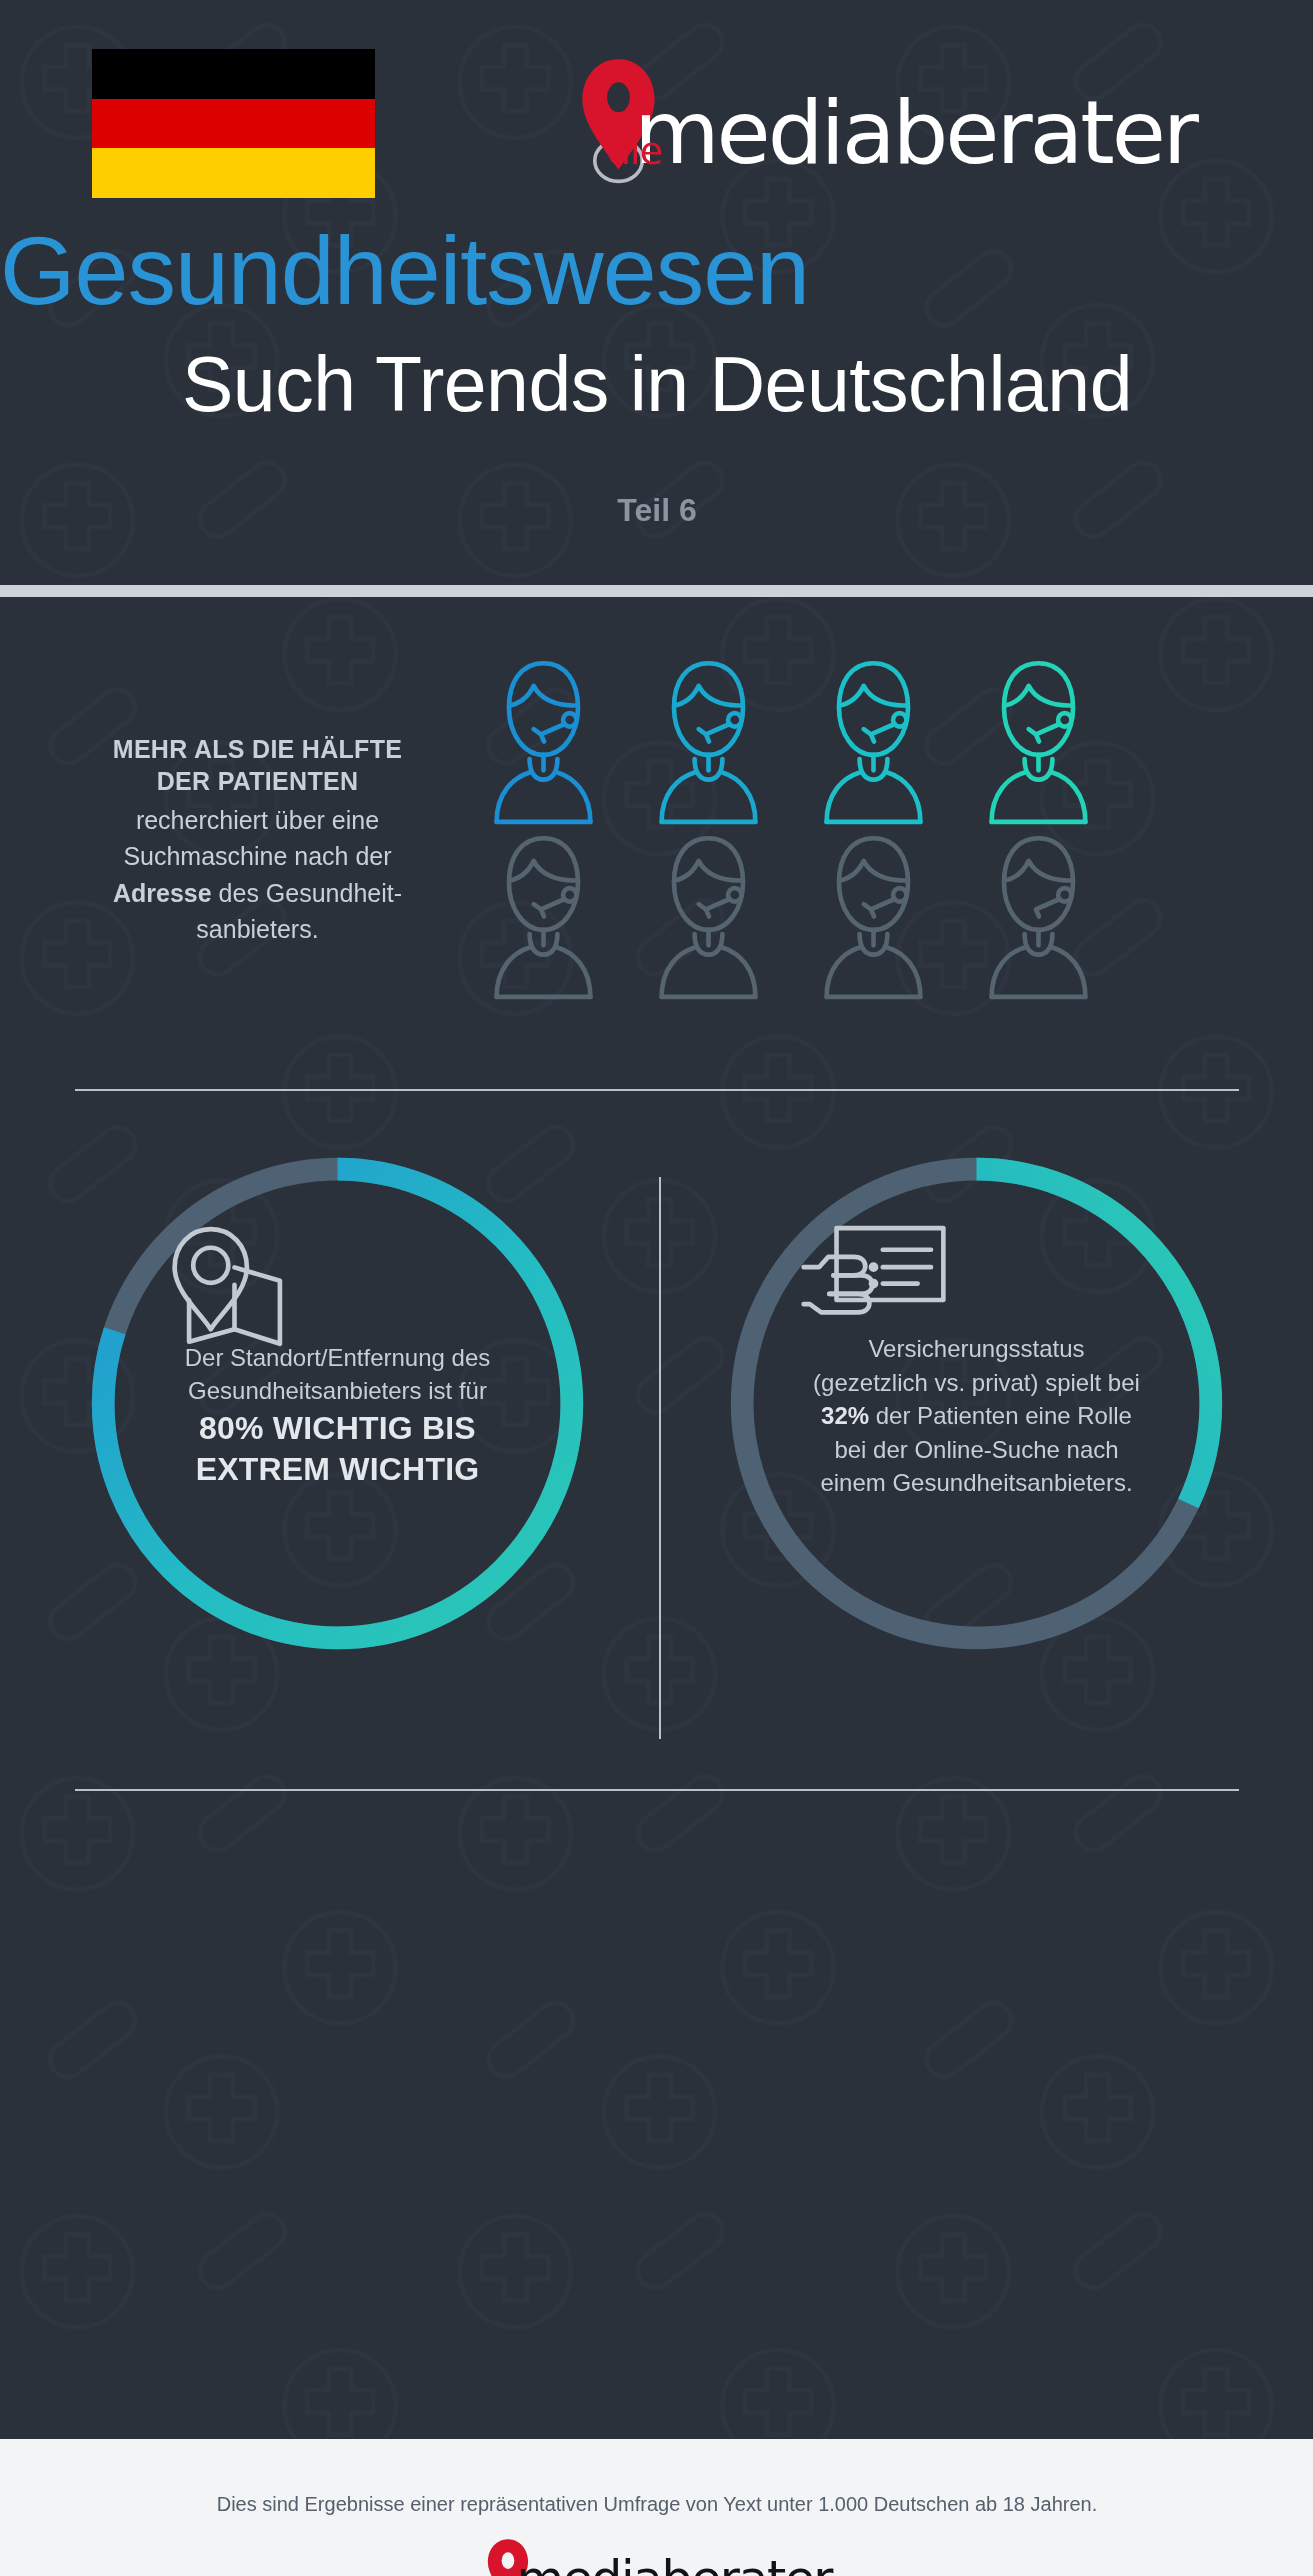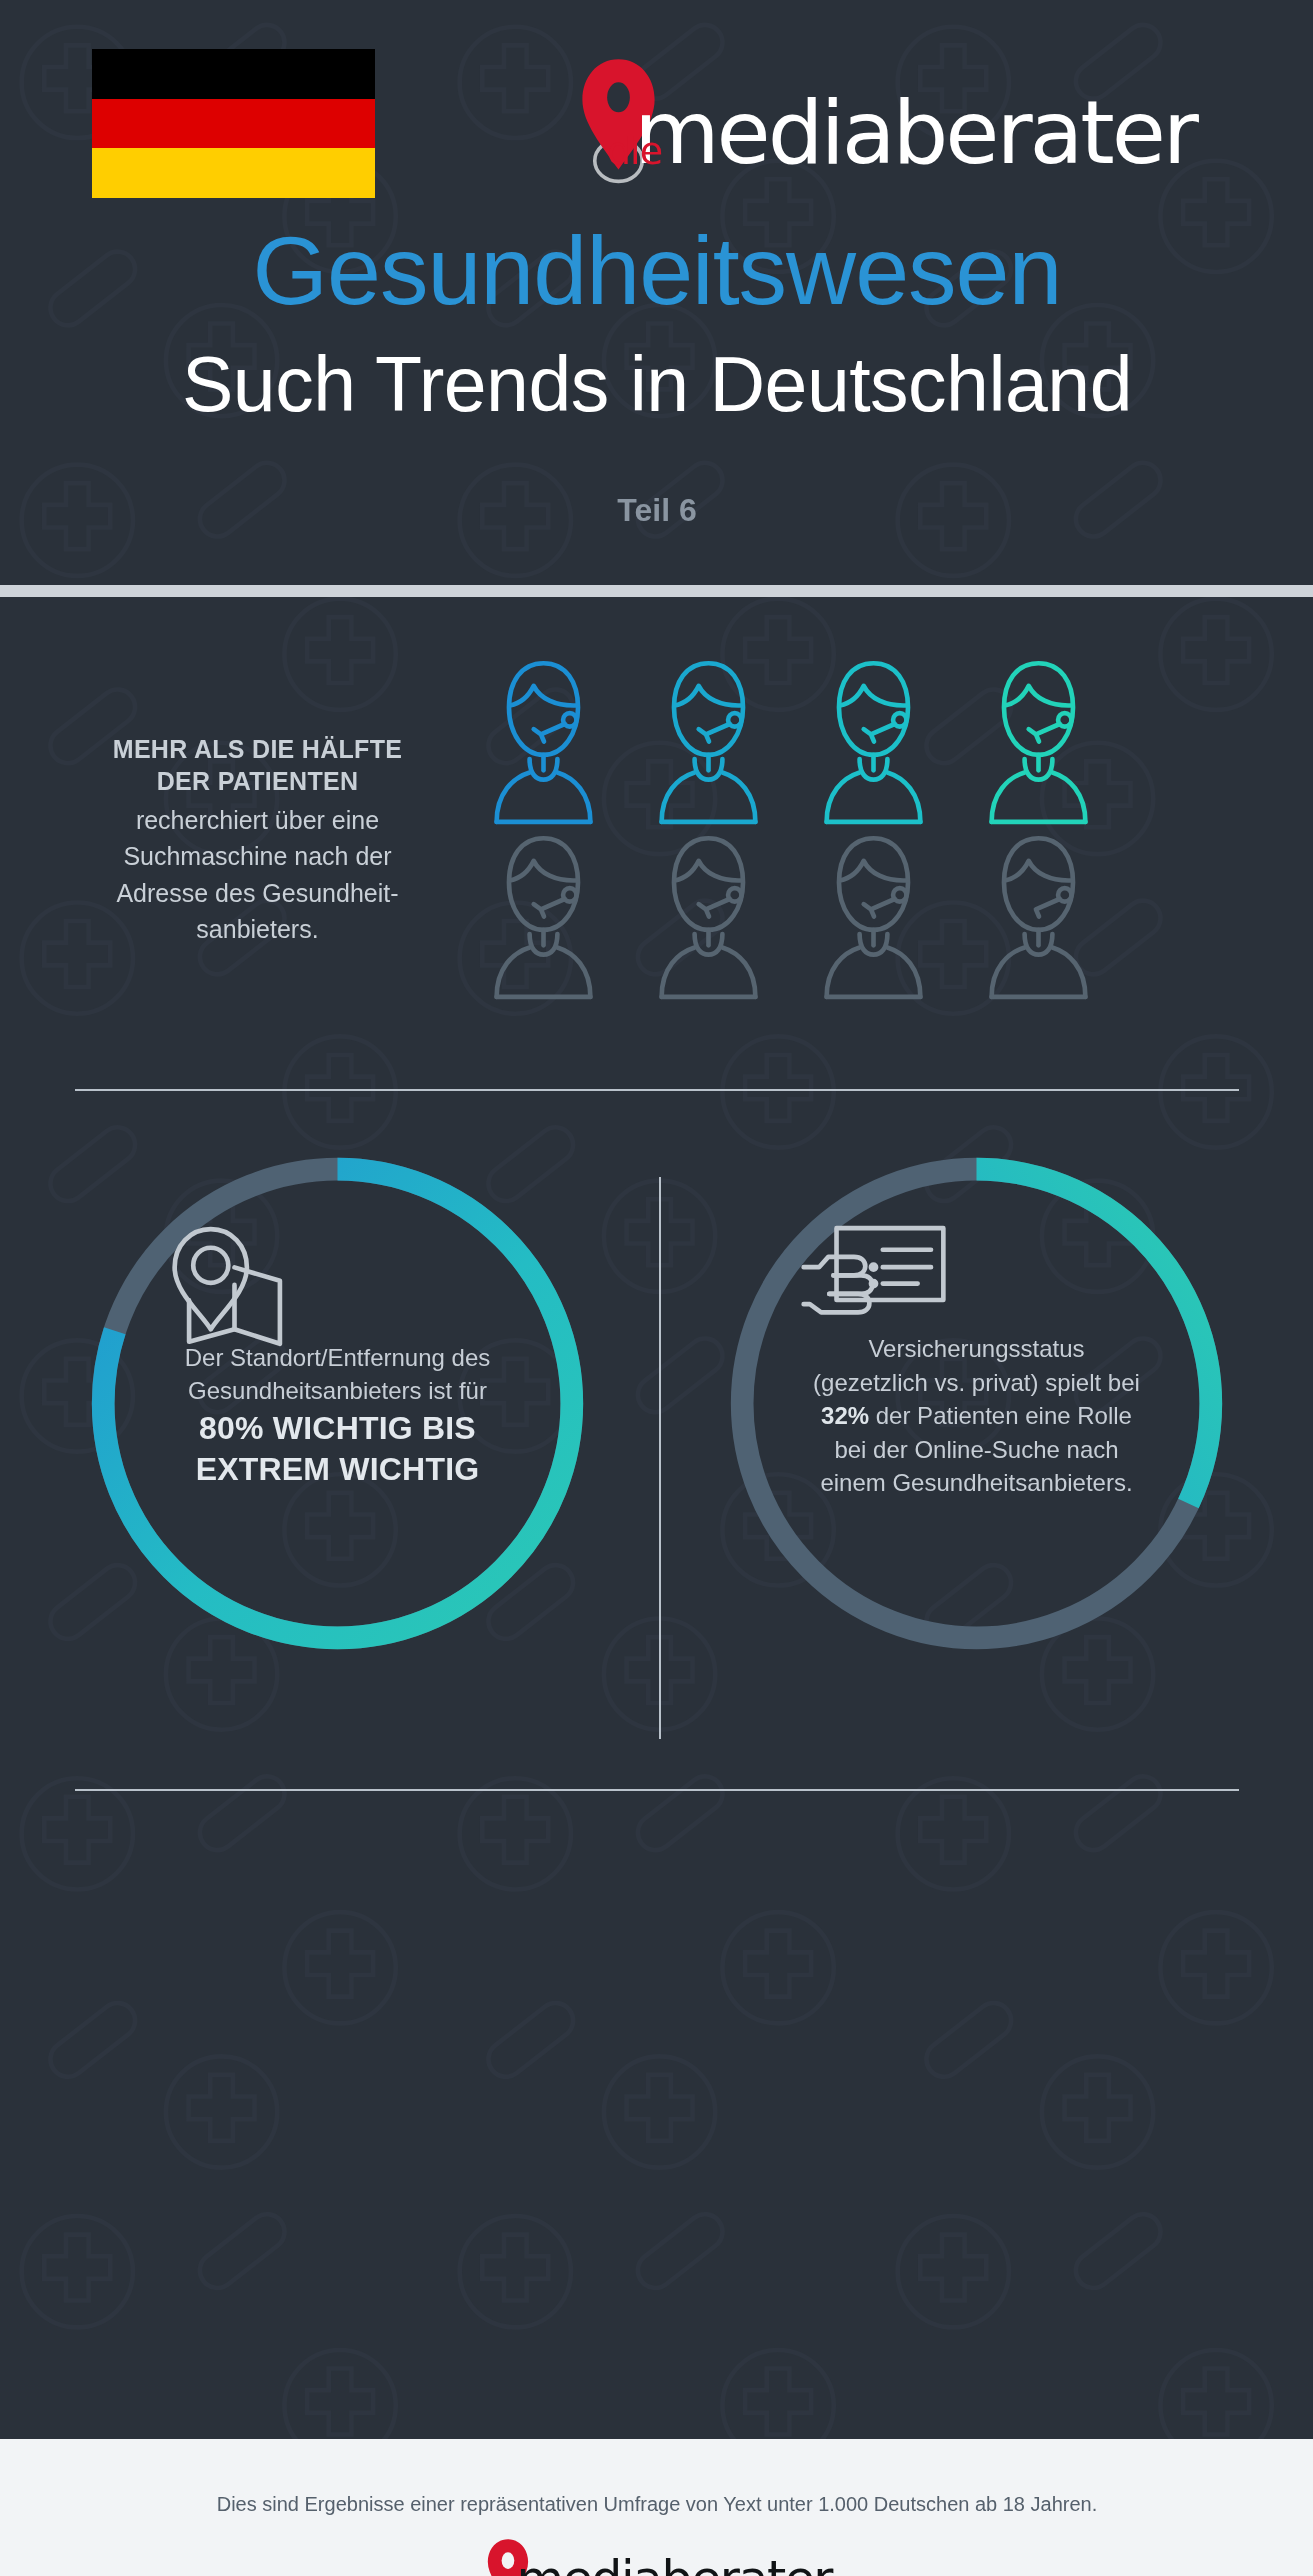--- a/index.html
+++ b/index.html
@@ -43,21 +43,21 @@
     top:14.4px;
   }
   .logo-die{
     position:absolute; left:-27px; bottom:7.2px;
     font-size:38px; color:#d8142c; letter-spacing:-1px;
     font-family:"DejaVu Sans", sans-serif;
   }
 
   .title1{
     position:absolute; left:0; right:0; top:222px;
-    text-align:center;
+    text-align:left;
     font-size:97px; line-height:1;
     color:#2a93d5; font-weight:300;
     letter-spacing:-1px;
     font-family:"Liberation Sans", sans-serif;
   }
   .title2{
     position:absolute; left:0; right:0; top:346px;
     text-align:center;
     font-size:77px; line-height:1;
     color:#ffffff; font-weight:300;
@@ -75,21 +75,21 @@
   }
 
   
   .sec1{ position:relative; height:495px; margin-top:12.4px; }
   .sec1-text{
     position:absolute; left:72px; top:137px;
     width:371px; text-align:center;
     color:#c9d0d7; font-size:25px; line-height:1.45;
     font-weight:300;
   }
-  .sec1-text b{ font-weight:400; }
+  .sec1-text b{ font-weight:700; }
   .sec1-text .caps{
     display:block; font-weight:700; font-size:25px;
     letter-spacing:0.3px; line-height:1.25;
     margin-bottom:5.2px;
   }
   .people{
     position:absolute; left:479px; top:59px;
     display:grid; grid-template-columns:repeat(4,165px);
     grid-template-rows:repeat(2,175px);
   }

